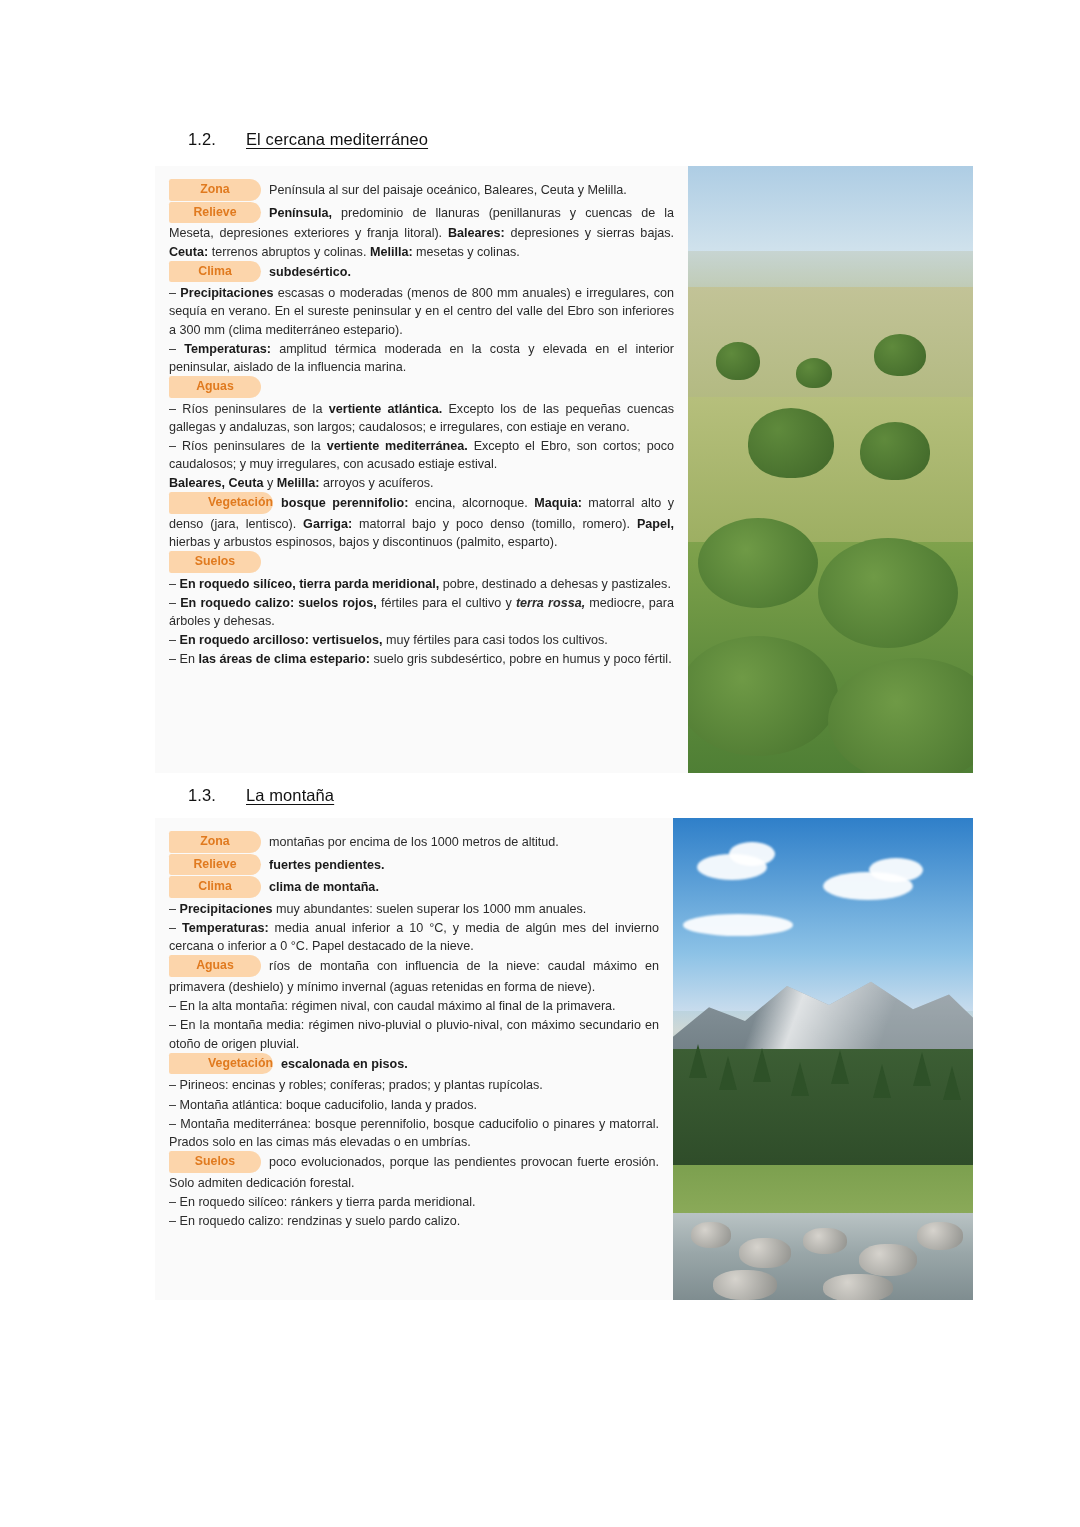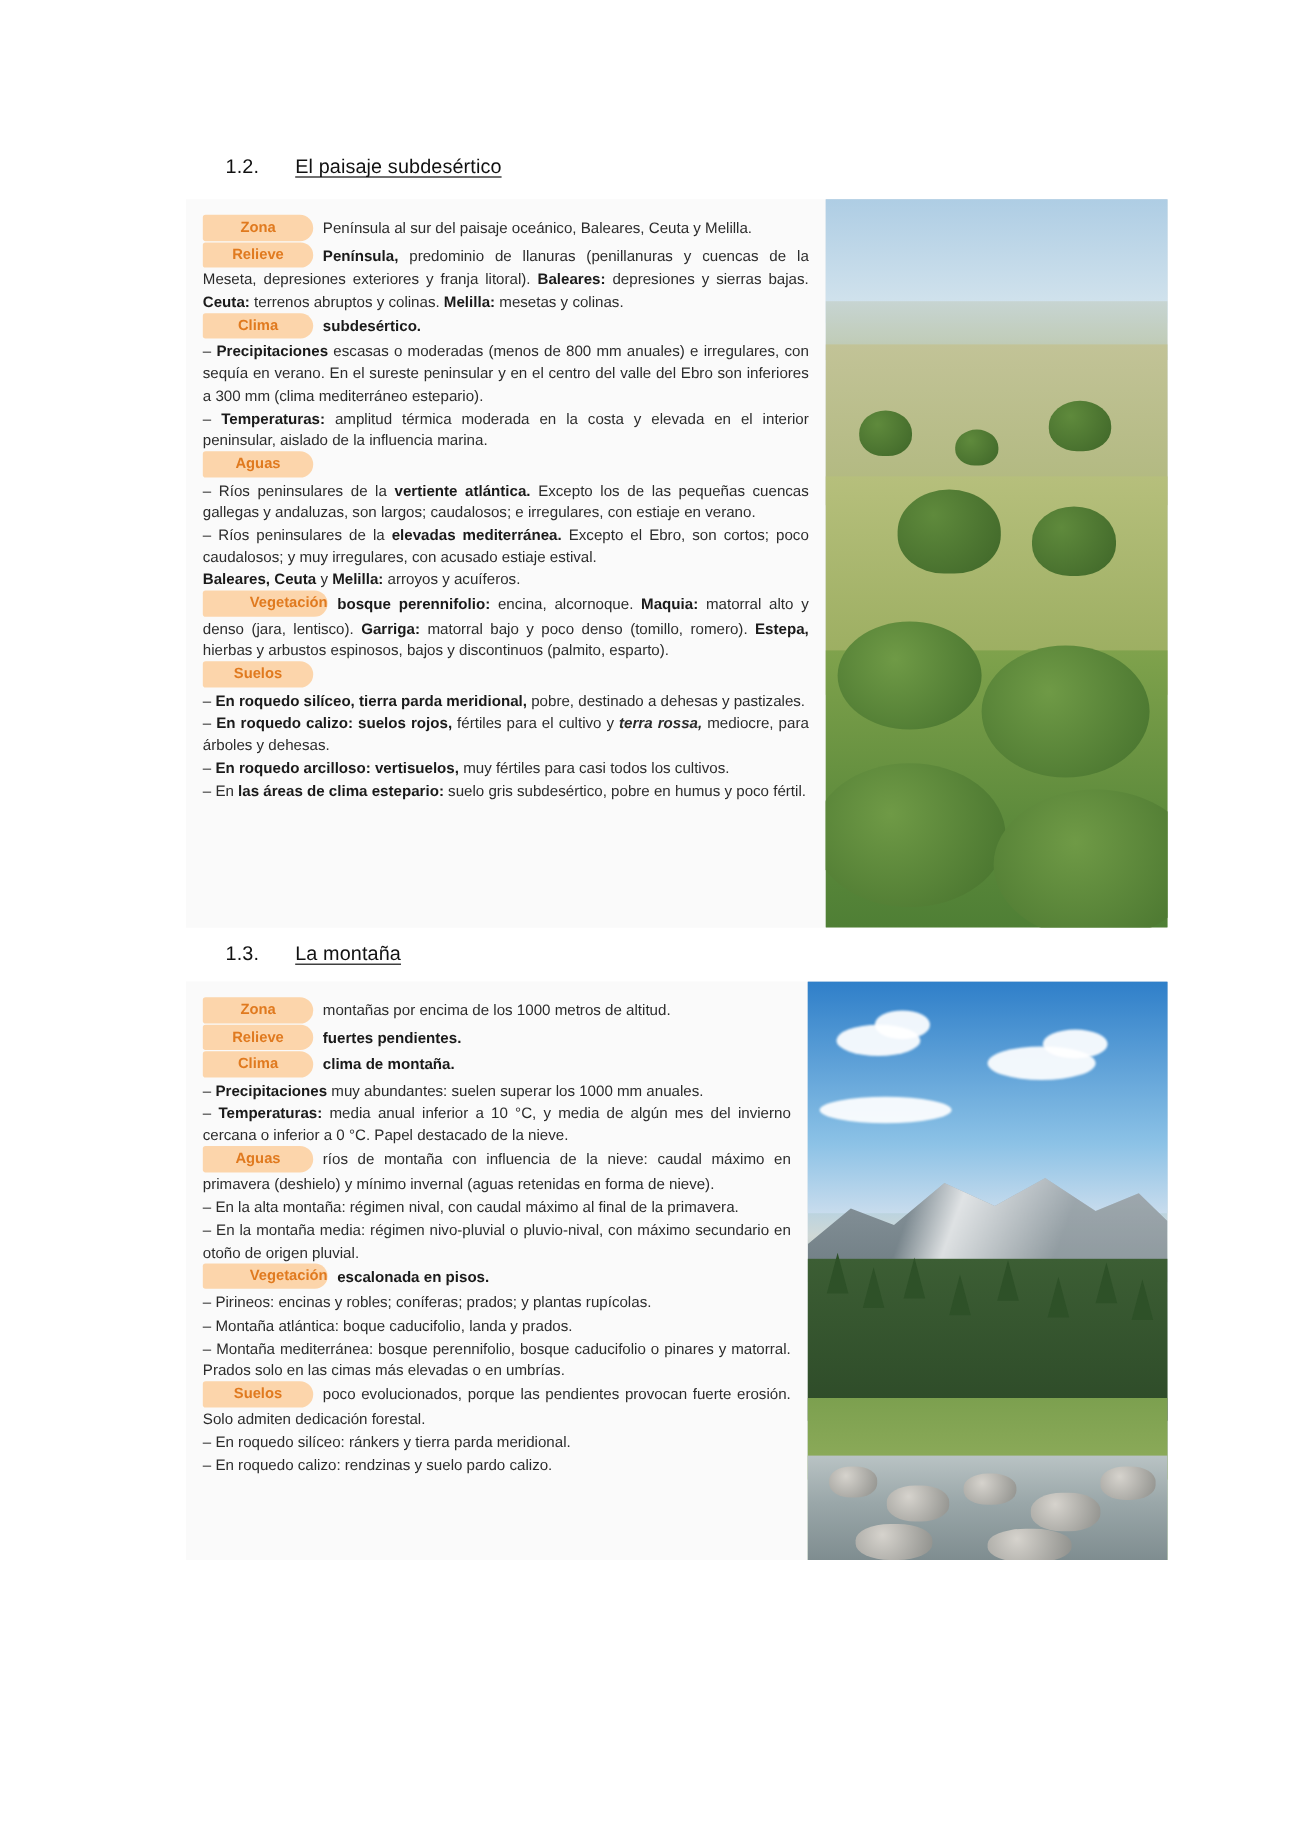--- a/index.html
+++ b/index.html
@@ -173,36 +173,36 @@
     border-right: 9px solid transparent;
     border-bottom: 34px solid #2e5128;
   }
 </style>
 </head>
 <body>
 
 <div class="page">
 
   <div class="heading" style="left:188px; top:130px;">
-    <span class="num">1.2.</span><span class="txt">El paisaje subdesértico</span>
+    <span class="num">1.2.</span><span class="txt">El cercana mediterráneo</span>
   </div>
 
   <div class="section" style="left:155px; top:166px; width:818px; height:607px;">
     <div class="txtcol" style="width:533px; height:607px; padding:14px 14px 10px 14px;">
       <div id="sec0-lines">
           <p class="line"><span class="tag w-zona">Zona</span><span>Península al sur del paisaje oceánico, Baleares, Ceuta y Melilla.</span></p>
           <p class="line"><span class="tag w-relieve">Relieve</span><span><b>Península,</b> predominio de llanuras (penillanuras y cuencas de la Meseta, depresiones exteriores y franja litoral). <b>Baleares:</b> depresiones y sierras bajas. <b>Ceuta:</b> terrenos abruptos y colinas. <b>Melilla:</b> mesetas y colinas.</span></p>
           <p class="line"><span class="tag w-clima">Clima</span><span><b>subdesértico.</b></span></p>
           <p class="line"><span><span class="dash">–</span> <b>Precipitaciones</b> escasas o moderadas (menos de 800 mm anuales) e irregulares, con sequía en verano. En el sureste peninsular y en el centro del valle del Ebro son inferiores a 300 mm (clima mediterráneo estepario).</span></p>
           <p class="line"><span><span class="dash">–</span> <b>Temperaturas:</b> amplitud térmica moderada en la costa y elevada en el interior peninsular, aislado de la influencia marina.</span></p>
           <p class="line"><span class="tag w-aguas">Aguas</span><span></span></p>
           <p class="line"><span><span class="dash">–</span> Ríos peninsulares de la <b>vertiente atlántica.</b> Excepto los de las pequeñas cuencas gallegas y andaluzas, son largos; caudalosos; e irregulares, con estiaje en verano.</span></p>
-          <p class="line"><span><span class="dash">–</span> Ríos peninsulares de la <b>elevadas mediterránea.</b> Excepto el Ebro, son cortos; poco caudalosos; y muy irregulares, con acusado estiaje estival.</span></p>
+          <p class="line"><span><span class="dash">–</span> Ríos peninsulares de la <b>vertiente mediterránea.</b> Excepto el Ebro, son cortos; poco caudalosos; y muy irregulares, con acusado estiaje estival.</span></p>
           <p class="line"><span><b>Baleares, Ceuta</b> y <b>Melilla:</b> arroyos y acuíferos.</span></p>
-          <p class="line"><span class="tag w-veget">Vegetación</span><span><b>bosque perennifolio:</b> encina, alcornoque. <b>Maquia:</b> matorral alto y denso (jara, lentisco). <b>Garriga:</b> matorral bajo y poco denso (tomillo, romero). <b>Estepa,</b> hierbas y arbustos espinosos, bajos y discontinuos (palmito, esparto).</span></p>
+          <p class="line"><span class="tag w-veget">Vegetación</span><span><b>bosque perennifolio:</b> encina, alcornoque. <b>Maquia:</b> matorral alto y denso (jara, lentisco). <b>Garriga:</b> matorral bajo y poco denso (tomillo, romero). <b>Papel,</b> hierbas y arbustos espinosos, bajos y discontinuos (palmito, esparto).</span></p>
           <p class="line"><span class="tag w-suelos">Suelos</span><span></span></p>
           <p class="line"><span><span class="dash">–</span> <b>En roquedo silíceo, tierra parda meridional,</b> pobre, destinado a dehesas y pastizales.</span></p>
           <p class="line"><span><span class="dash">–</span> <b>En roquedo calizo: suelos rojos,</b> fértiles para el cultivo y <span class="ital">terra rossa,</span> mediocre, para árboles y dehesas.</span></p>
           <p class="line"><span><span class="dash">–</span> <b>En roquedo arcilloso: vertisuelos,</b> muy fértiles para casi todos los cultivos.</span></p>
           <p class="line"><span><span class="dash">–</span> En <b>las áreas de clima estepario:</b> suelo gris subdesértico, pobre en humus y poco fértil.</span></p>
         </div>
     </div>
     <div class="imgcol" style="width:285px; height:607px;">
       <div class="photo1">
         <div class="ph1-sky"></div>

